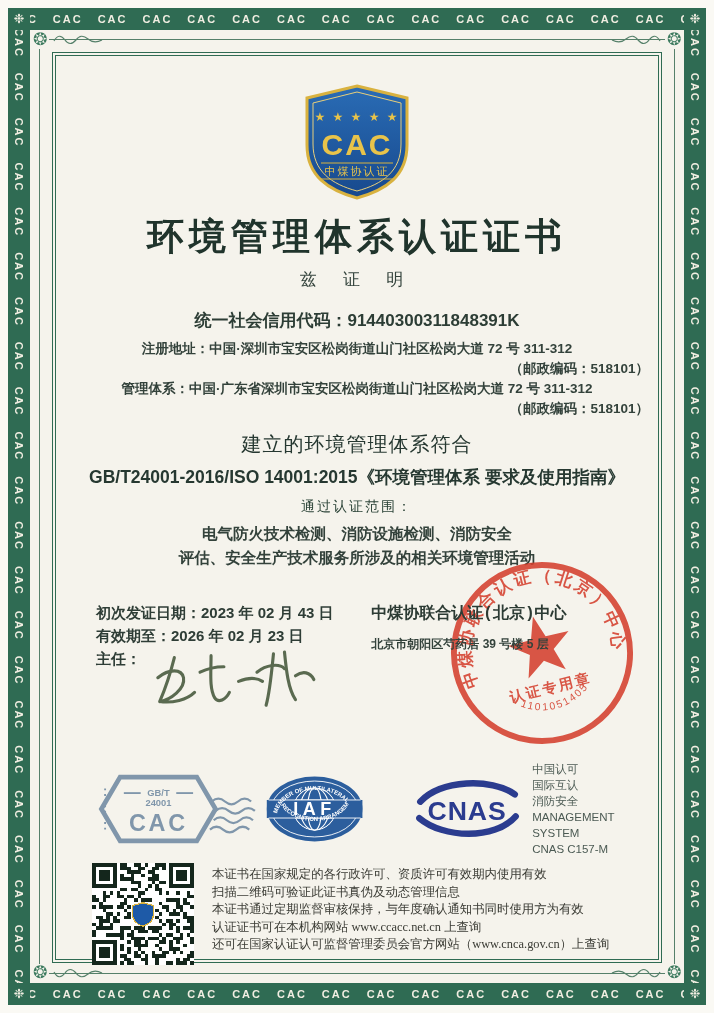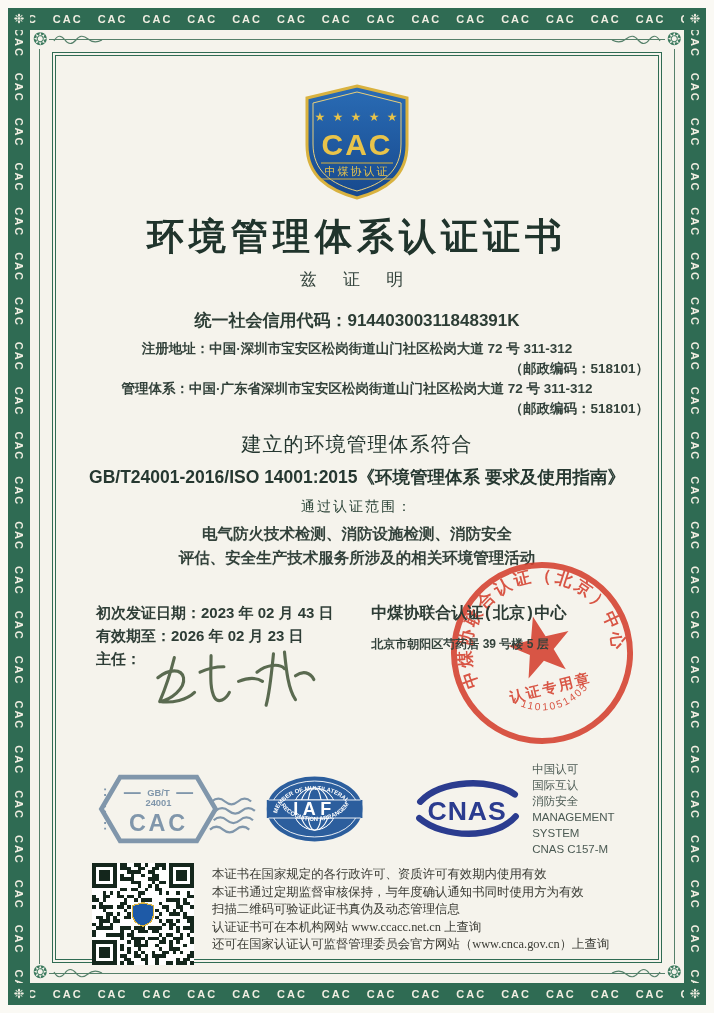--- a/index.html
+++ b/index.html
@@ -281,21 +281,21 @@
           <path d="M22,0h7v7h-7z M23,1v5h5v-5z" fill-rule="evenodd"></path>
           <rect x="24" y="2" width="3" height="3"></rect>
           <path d="M0,22h7v7h-7z M1,23v5h5v-5z" fill-rule="evenodd"></path>
           <rect x="2" y="24" width="3" height="3"></rect>
           <path id="qr-mods" d="M8,0h1v1h-1zM9,0h1v1h-1zM12,0h1v1h-1zM13,0h1v1h-1zM15,0h1v1h-1zM18,0h1v1h-1zM19,0h1v1h-1zM20,0h1v1h-1zM8,1h1v1h-1zM9,1h1v1h-1zM10,1h1v1h-1zM13,1h1v1h-1zM14,1h1v1h-1zM17,1h1v1h-1zM18,1h1v1h-1zM20,1h1v1h-1zM10,2h1v1h-1zM11,2h1v1h-1zM12,2h1v1h-1zM13,2h1v1h-1zM16,2h1v1h-1zM17,2h1v1h-1zM8,3h1v1h-1zM11,3h1v1h-1zM14,3h1v1h-1zM17,3h1v1h-1zM18,3h1v1h-1zM8,4h1v1h-1zM9,4h1v1h-1zM10,4h1v1h-1zM11,4h1v1h-1zM16,4h1v1h-1zM17,4h1v1h-1zM18,4h1v1h-1zM11,5h1v1h-1zM12,5h1v1h-1zM13,5h1v1h-1zM17,5h1v1h-1zM19,5h1v1h-1zM20,5h1v1h-1zM13,6h1v1h-1zM16,6h1v1h-1zM18,6h1v1h-1zM8,7h1v1h-1zM9,7h1v1h-1zM11,7h1v1h-1zM12,7h1v1h-1zM15,7h1v1h-1zM18,7h1v1h-1zM19,7h1v1h-1zM3,8h1v1h-1zM5,8h1v1h-1zM7,8h1v1h-1zM13,8h1v1h-1zM14,8h1v1h-1zM19,8h1v1h-1zM21,8h1v1h-1zM24,8h1v1h-1zM27,8h1v1h-1zM0,9h1v1h-1zM3,9h1v1h-1zM4,9h1v1h-1zM7,9h1v1h-1zM8,9h1v1h-1zM10,9h1v1h-1zM11,9h1v1h-1zM13,9h1v1h-1zM27,9h1v1h-1zM28,9h1v1h-1zM0,10h1v1h-1zM1,10h1v1h-1zM3,10h1v1h-1zM9,10h1v1h-1zM12,10h1v1h-1zM14,10h1v1h-1zM15,10h1v1h-1zM16,10h1v1h-1zM21,10h1v1h-1zM22,10h1v1h-1zM23,10h1v1h-1zM24,10h1v1h-1zM26,10h1v1h-1zM2,11h1v1h-1zM8,11h1v1h-1zM9,11h1v1h-1zM19,11h1v1h-1zM24,11h1v1h-1zM26,11h1v1h-1zM27,11h1v1h-1zM0,12h1v1h-1zM2,12h1v1h-1zM3,12h1v1h-1zM4,12h1v1h-1zM5,12h1v1h-1zM7,12h1v1h-1zM8,12h1v1h-1zM10,12h1v1h-1zM20,12h1v1h-1zM21,12h1v1h-1zM24,12h1v1h-1zM25,12h1v1h-1zM28,12h1v1h-1zM3,13h1v1h-1zM9,13h1v1h-1zM18,13h1v1h-1zM21,13h1v1h-1zM23,13h1v1h-1zM25,13h1v1h-1zM4,14h1v1h-1zM5,14h1v1h-1zM7,14h1v1h-1zM10,14h1v1h-1zM19,14h1v1h-1zM22,14h1v1h-1zM23,14h1v1h-1zM24,14h1v1h-1zM26,14h1v1h-1zM1,15h1v1h-1zM2,15h1v1h-1zM4,15h1v1h-1zM6,15h1v1h-1zM9,15h1v1h-1zM10,15h1v1h-1zM18,15h1v1h-1zM26,15h1v1h-1zM27,15h1v1h-1zM28,15h1v1h-1zM2,16h1v1h-1zM3,16h1v1h-1zM4,16h1v1h-1zM6,16h1v1h-1zM7,16h1v1h-1zM19,16h1v1h-1zM21,16h1v1h-1zM22,16h1v1h-1zM24,16h1v1h-1zM27,16h1v1h-1zM28,16h1v1h-1zM0,17h1v1h-1zM2,17h1v1h-1zM5,17h1v1h-1zM20,17h1v1h-1zM22,17h1v1h-1zM23,17h1v1h-1zM28,17h1v1h-1zM1,18h1v1h-1zM2,18h1v1h-1zM3,18h1v1h-1zM4,18h1v1h-1zM5,18h1v1h-1zM8,18h1v1h-1zM9,18h1v1h-1zM10,18h1v1h-1zM12,18h1v1h-1zM13,18h1v1h-1zM14,18h1v1h-1zM16,18h1v1h-1zM17,18h1v1h-1zM18,18h1v1h-1zM19,18h1v1h-1zM22,18h1v1h-1zM24,18h1v1h-1zM26,18h1v1h-1zM27,18h1v1h-1zM28,18h1v1h-1zM0,19h1v1h-1zM8,19h1v1h-1zM11,19h1v1h-1zM13,19h1v1h-1zM14,19h1v1h-1zM15,19h1v1h-1zM17,19h1v1h-1zM18,19h1v1h-1zM24,19h1v1h-1zM28,19h1v1h-1zM0,20h1v1h-1zM4,20h1v1h-1zM5,20h1v1h-1zM6,20h1v1h-1zM7,20h1v1h-1zM8,20h1v1h-1zM10,20h1v1h-1zM11,20h1v1h-1zM19,20h1v1h-1zM21,20h1v1h-1zM22,20h1v1h-1zM25,20h1v1h-1zM27,20h1v1h-1zM8,21h1v1h-1zM11,21h1v1h-1zM12,21h1v1h-1zM13,21h1v1h-1zM14,21h1v1h-1zM16,21h1v1h-1zM17,21h1v1h-1zM18,21h1v1h-1zM20,21h1v1h-1zM23,21h1v1h-1zM24,21h1v1h-1zM25,21h1v1h-1zM28,21h1v1h-1zM10,22h1v1h-1zM12,22h1v1h-1zM13,22h1v1h-1zM15,22h1v1h-1zM19,22h1v1h-1zM20,22h1v1h-1zM22,22h1v1h-1zM24,22h1v1h-1zM28,22h1v1h-1zM8,23h1v1h-1zM12,23h1v1h-1zM13,23h1v1h-1zM14,23h1v1h-1zM15,23h1v1h-1zM18,23h1v1h-1zM22,23h1v1h-1zM26,23h1v1h-1zM8,24h1v1h-1zM10,24h1v1h-1zM13,24h1v1h-1zM19,24h1v1h-1zM22,24h1v1h-1zM23,24h1v1h-1zM24,24h1v1h-1zM10,25h1v1h-1zM12,25h1v1h-1zM14,25h1v1h-1zM17,25h1v1h-1zM20,25h1v1h-1zM21,25h1v1h-1zM23,25h1v1h-1zM25,25h1v1h-1zM28,25h1v1h-1zM8,26h1v1h-1zM9,26h1v1h-1zM12,26h1v1h-1zM13,26h1v1h-1zM15,26h1v1h-1zM17,26h1v1h-1zM18,26h1v1h-1zM19,26h1v1h-1zM20,26h1v1h-1zM27,26h1v1h-1zM28,26h1v1h-1zM9,27h1v1h-1zM10,27h1v1h-1zM14,27h1v1h-1zM15,27h1v1h-1zM18,27h1v1h-1zM24,27h1v1h-1zM26,27h1v1h-1zM27,27h1v1h-1zM8,28h1v1h-1zM10,28h1v1h-1zM11,28h1v1h-1zM15,28h1v1h-1zM18,28h1v1h-1zM21,28h1v1h-1zM22,28h1v1h-1zM24,28h1v1h-1zM25,28h1v1h-1zM26,28h1v1h-1zM28,28h1v1h-1z"></path>
         </g>
         <path d="M14.5,11.3 l3,0.8 v2.4 c0,1.8 -1.2,2.9 -3,3.5 c-1.8,-0.6 -3,-1.7 -3,-3.5 v-2.4 z" fill="#1e5aa7" stroke="#d9b23f" stroke-width="0.35"></path>
       </svg>
       <div class="footnotes">
         <div>本证书在国家规定的各行政许可、资质许可有效期内使用有效</div>
+        <div>扫描二维码可验证此证书真伪及动态管理信息</div>
         <div>本证书通过定期监督审核保持，与年度确认通知书同时使用方为有效</div>
-        <div>扫描二维码可验证此证书真伪及动态管理信息</div>
         <div>认证证书可在本机构网站 www.ccacc.net.cn 上查询</div>
         <div>还可在国家认证认可监督管理委员会官方网站（www.cnca.gov.cn）上查询</div>
       </div>
     </div>
 
   </div>
 </div>
 
 </body></html>

